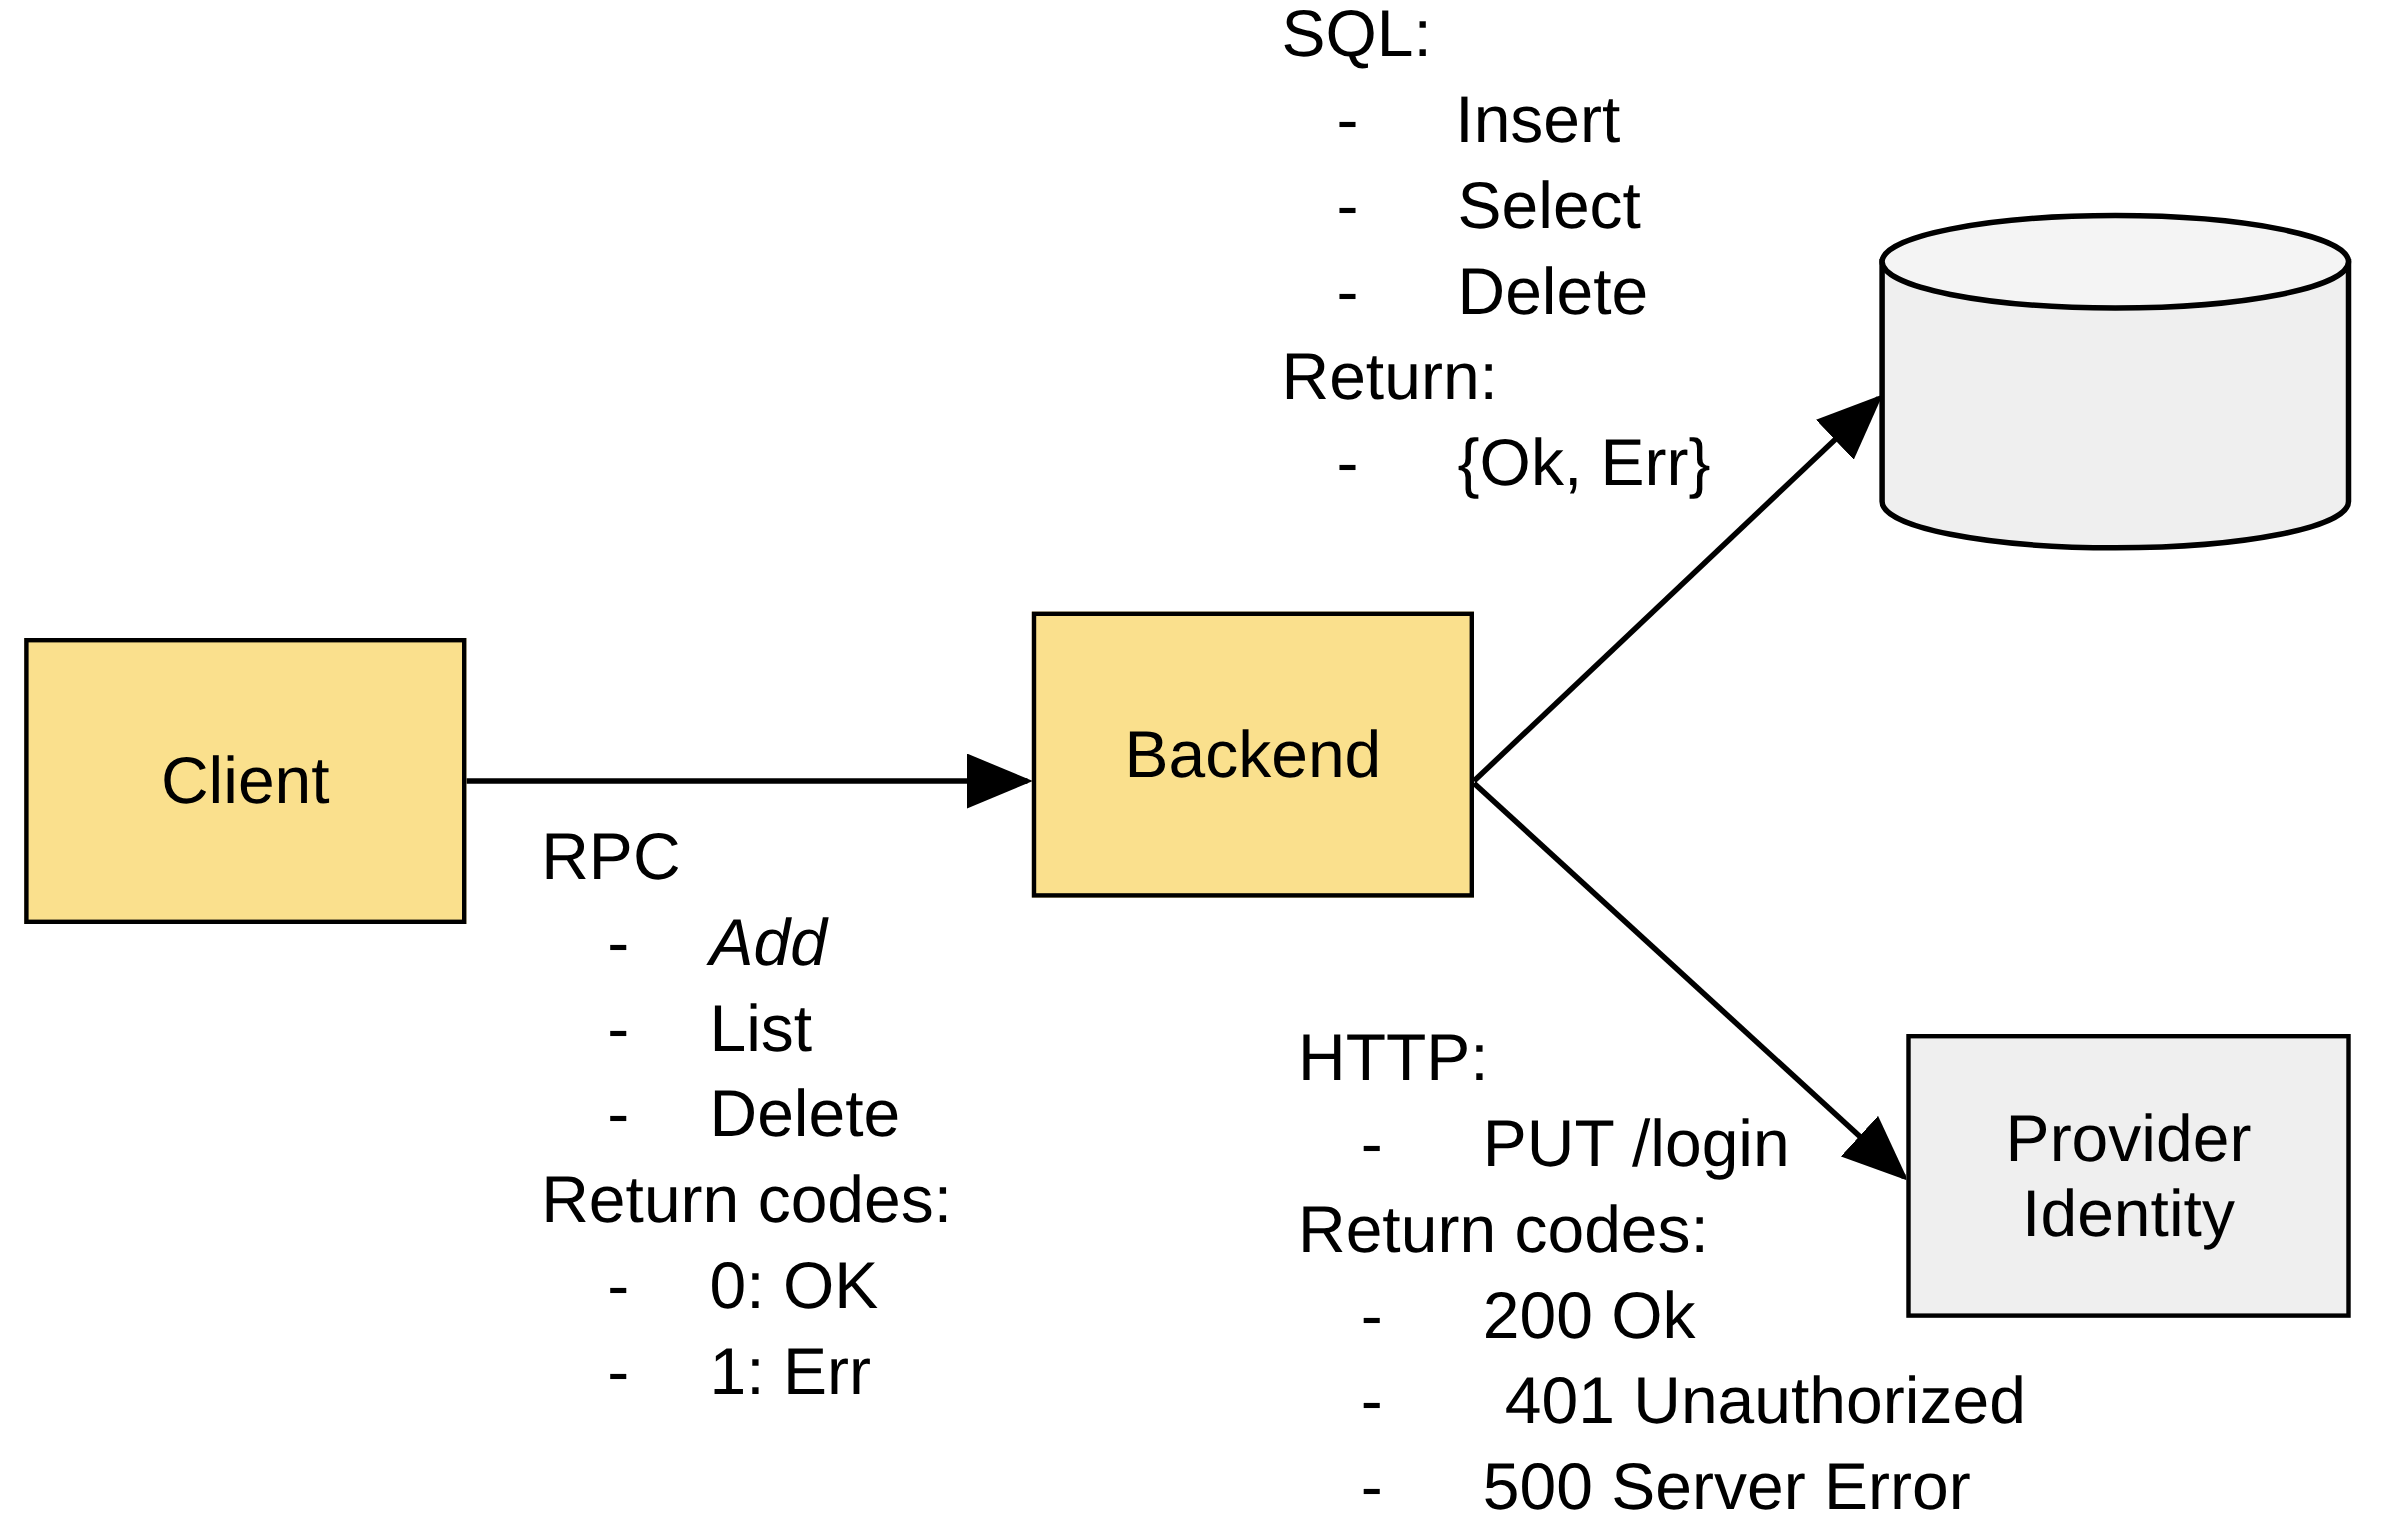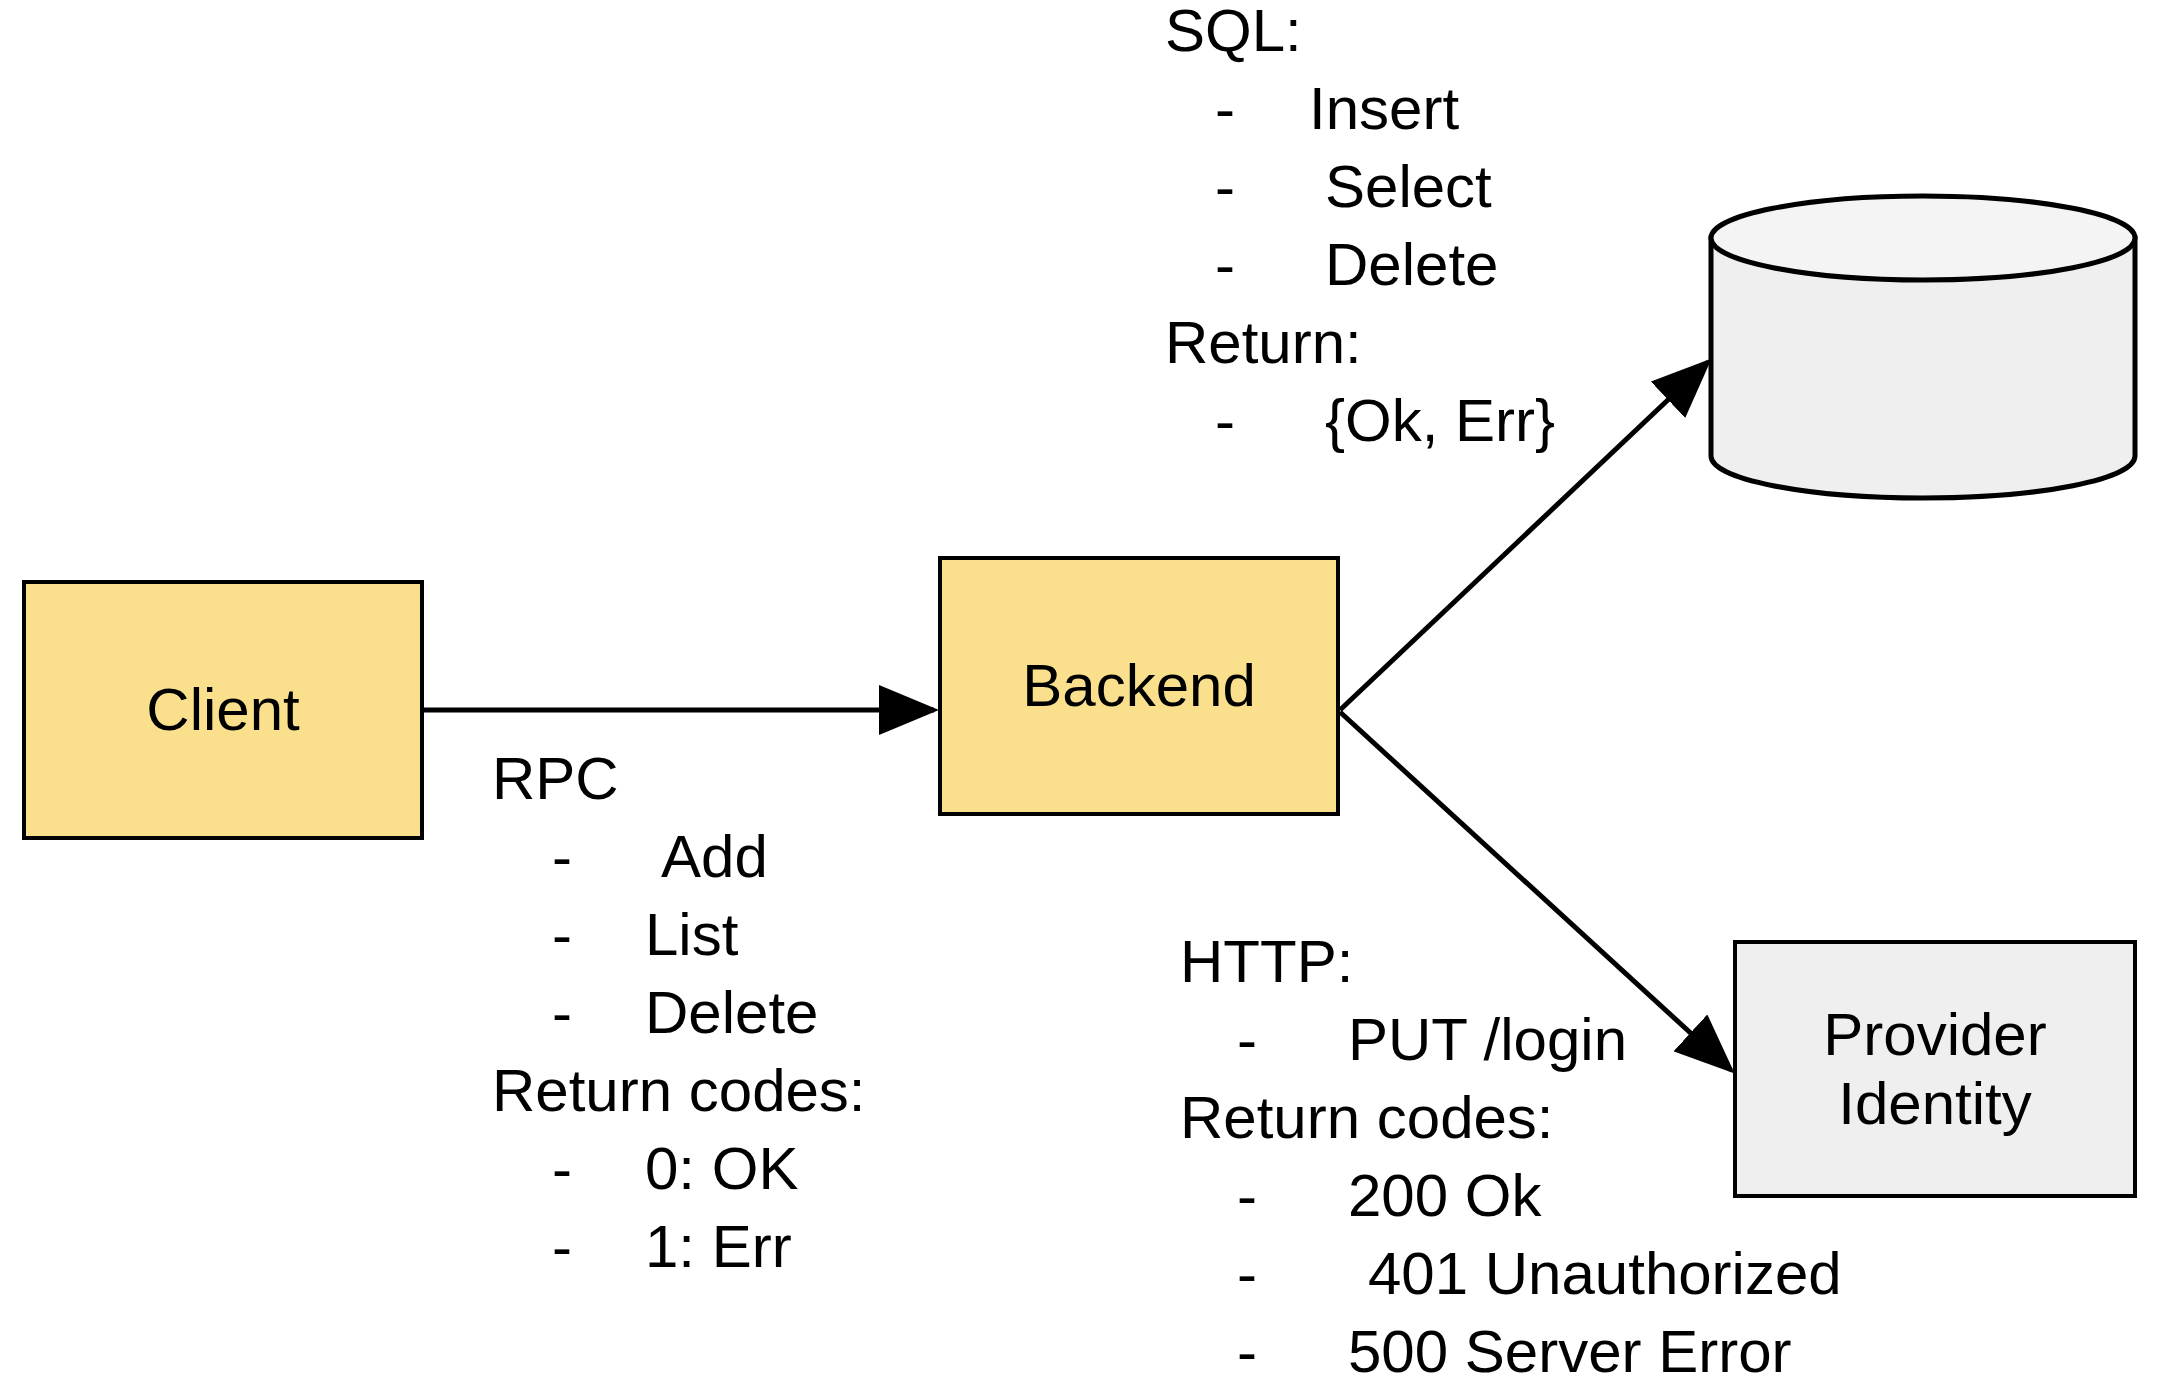--- a/index.html
+++ b/index.html
@@ -118,21 +118,21 @@
   <div class="node node-box node-gray" style="left:1733px; top:940px; width:404px; height:258px; flex-direction:column;">
     <span class="node-label two-line">Provider</span>
     <span class="node-label two-line">Identity</span>
   </div>
 
   <div class="annot" style="left:492px; top:740px;">
     <span class="annot-head">RPC</span>
 
     <span class="bullet-line">
       <span class="bullet-dash" style="left:60px;">-</span>
-      <span class="bullet-text" style="left:169px;">Add</span>
+      <span class="bullet-text" style="left:153px;font-style:italic;">Add</span>
     </span>
     <span class="bullet-line">
       <span class="bullet-dash" style="left:60px;">-</span>
       <span class="bullet-text" style="left:153px;">List</span>
     </span>
     <span class="bullet-line">
       <span class="bullet-dash" style="left:60px;">-</span>
       <span class="bullet-text" style="left:153px;">Delete</span>
     </span>
 
@@ -146,21 +146,21 @@
       <span class="bullet-dash" style="left:60px;">-</span>
       <span class="bullet-text" style="left:153px;">1: Err</span>
     </span>
   </div>
 
   <div class="annot" style="left:1165px; top:-8px;">
     <span class="annot-head">SQL:</span>
 
     <span class="bullet-line">
       <span class="bullet-dash" style="left:50px;">-</span>
-      <span class="bullet-text" style="left:144px;">Insert</span>
+      <span class="bullet-text" style="left:158px;">Insert</span>
     </span>
     <span class="bullet-line">
       <span class="bullet-dash" style="left:50px;">-</span>
       <span class="bullet-text" style="left:160px;">Select</span>
     </span>
     <span class="bullet-line">
       <span class="bullet-dash" style="left:50px;">-</span>
       <span class="bullet-text" style="left:160px;">Delete</span>
     </span>
 

